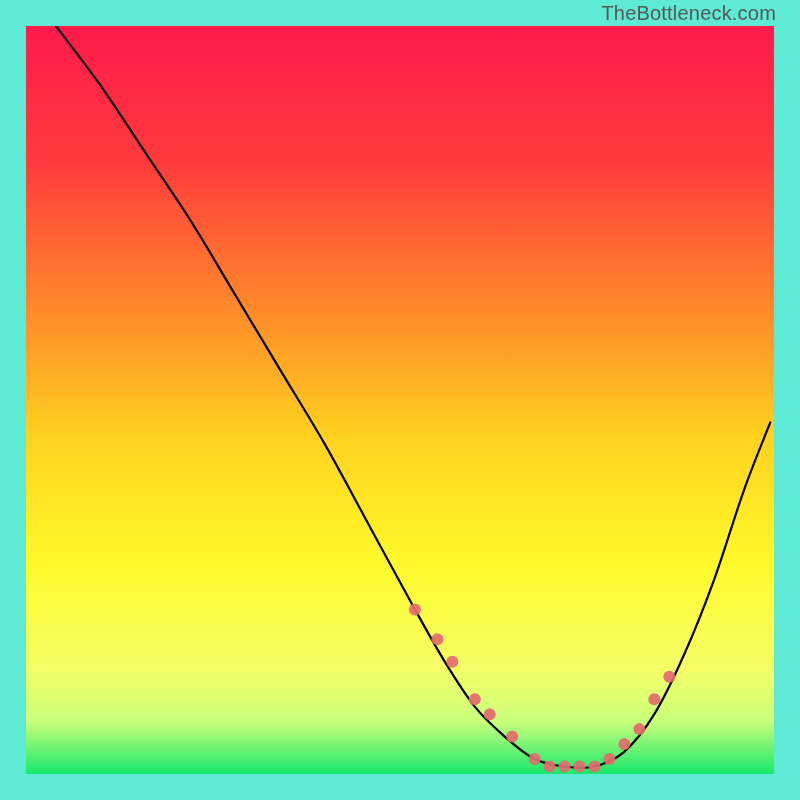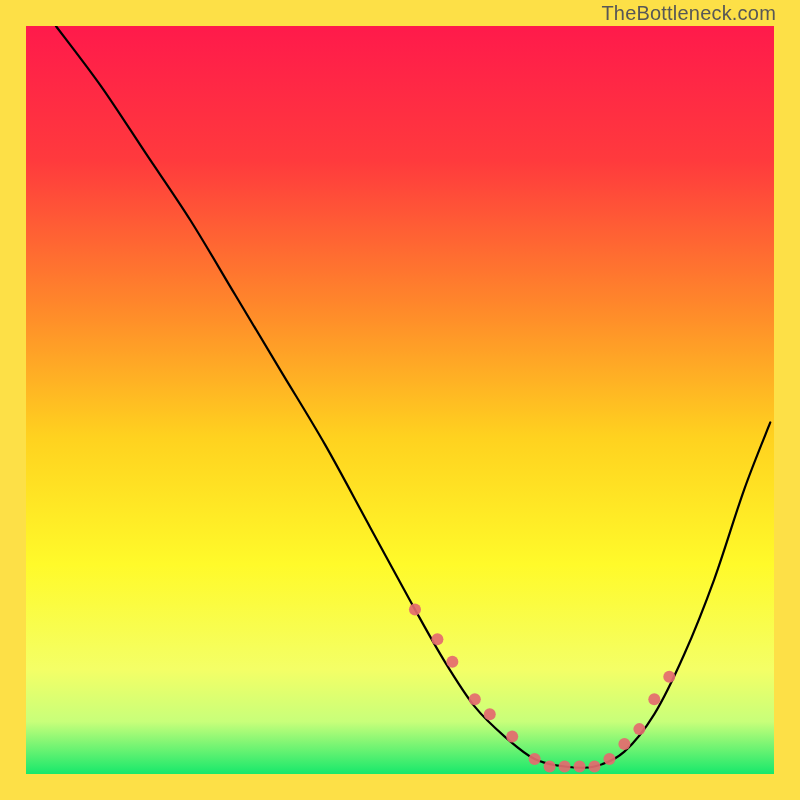--- a/index.html
+++ b/index.html
@@ -1,21 +1,21 @@
 <!DOCTYPE html>
 <html><head>
 <meta charset="utf-8">
 <style>
   * { margin: 0; padding: 0; box-sizing: border-box; }
   html, body { width: 800px; height: 800px; background: #000; overflow: hidden; }
   .frame {
     position: absolute;
     left: 0; top: 0;
     width: 800px; height: 800px;
-    background: #fde047;
+    background: #5eead4;
   }
   .plot {
     position: absolute;
     left: 26px; top: 26px;
     width: 748px; height: 748px;
   }
   .watermark {
     position: absolute;
     top: 2px;
     right: 24px;

